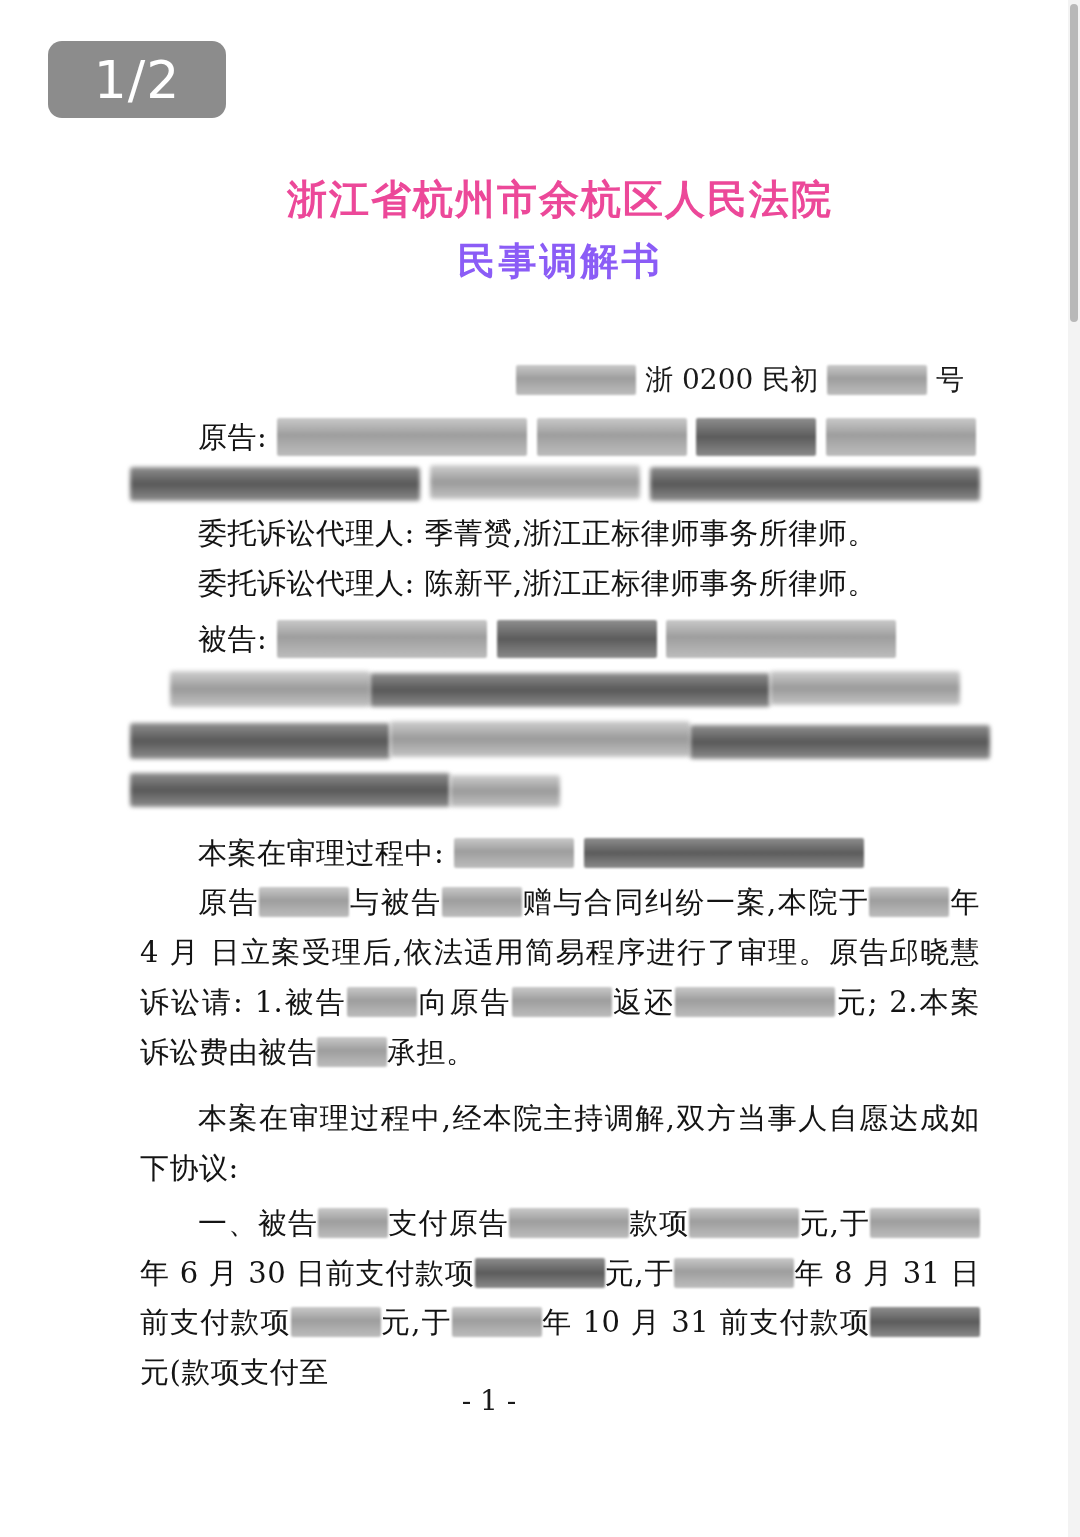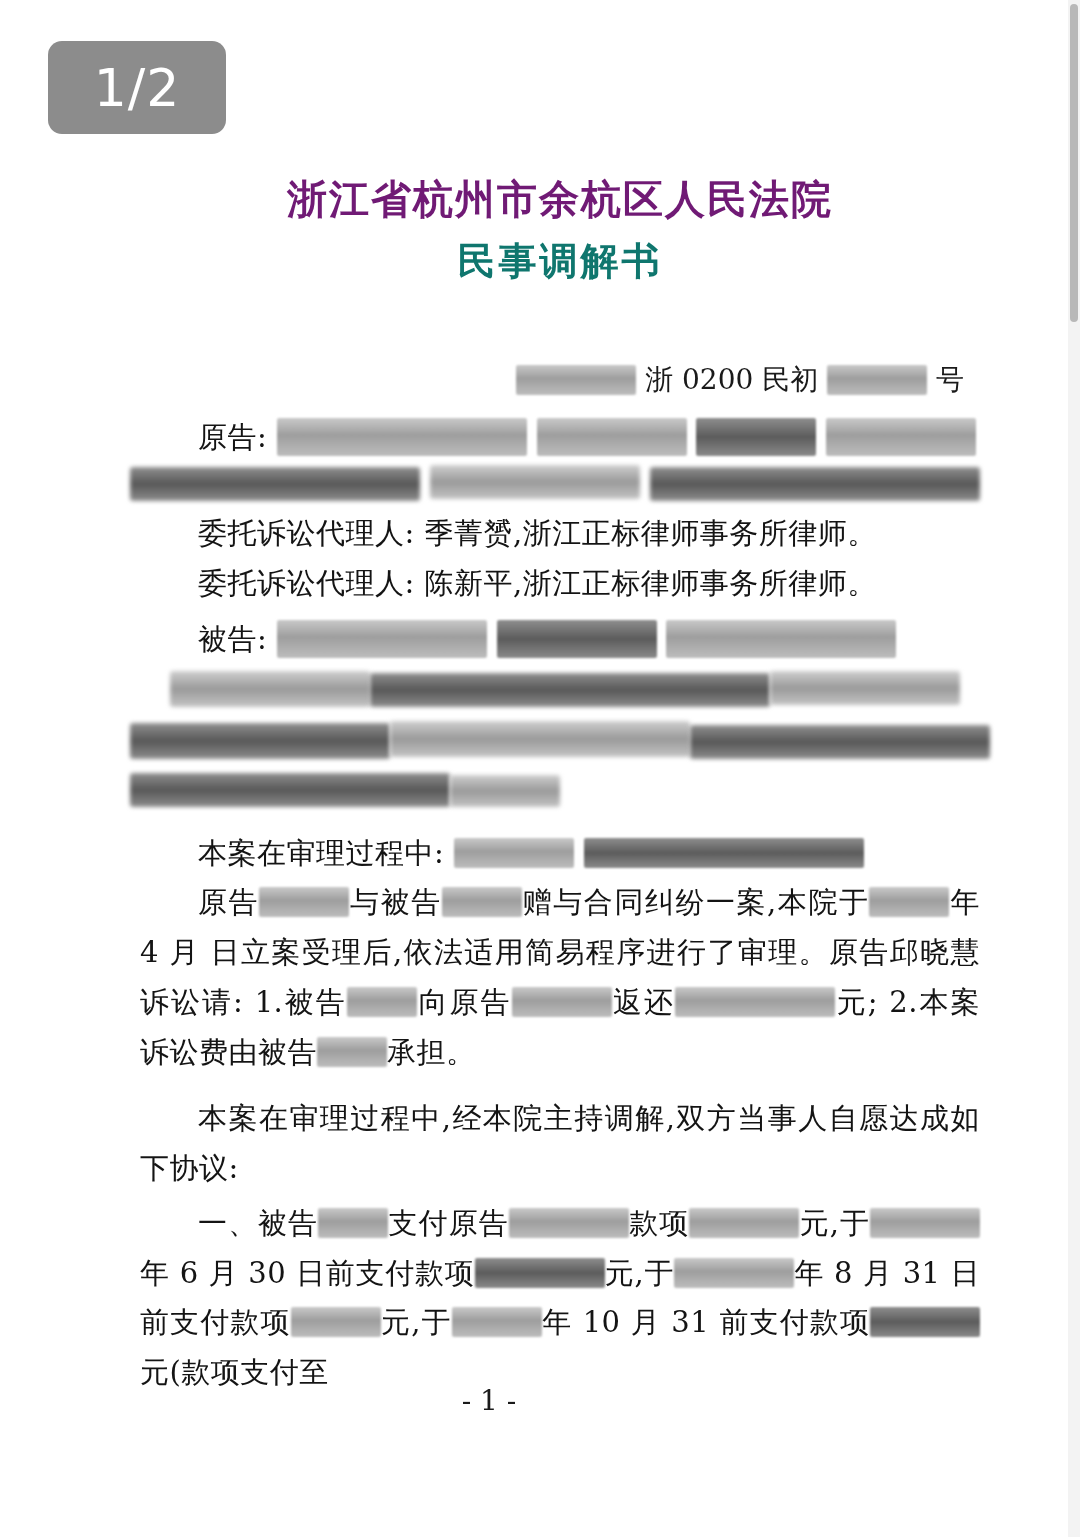--- a/index.html
+++ b/index.html
@@ -33,21 +33,21 @@
     height: 318px;
     border-radius: 4px;
     background: #b8b8b8;
   }
 
   .page-badge {
     position: absolute;
     left: 48px;
     top: 41px;
     width: 178px;
-    height: 93px;
+    height: 77px;
     border-radius: 14px;
     background: #8c8c8c;
     color: #ffffff;
     font-family: "DejaVu Sans", "Liberation Sans", sans-serif;
     font-size: 52px;
     font-weight: 500;
     letter-spacing: 1px;
     display: flex;
     align-items: center;
     justify-content: center;
@@ -69,30 +69,30 @@
     top: 170px;
     width: 840px;
   }
 
   .doc-title {
     text-align: center;
     font-size: 40px;
     font-weight: bold;
     letter-spacing: 2px;
     line-height: 1.45;
-    color: #701a75;
+    color: #ec4899;
   }
   .doc-subtitle {
     text-align: center;
     font-size: 38px;
     font-weight: bold;
     letter-spacing: 3px;
     line-height: 1.5;
     margin-top: 4px;
-    color: #0f766e;
+    color: #8b5cf6;
   }
 
   .case-no {
     margin-top: 72px;
     text-align: right;
     padding-right: 16px;
     font-size: 28px;
     color: #1a1a1a;
     white-space: nowrap;
   }

